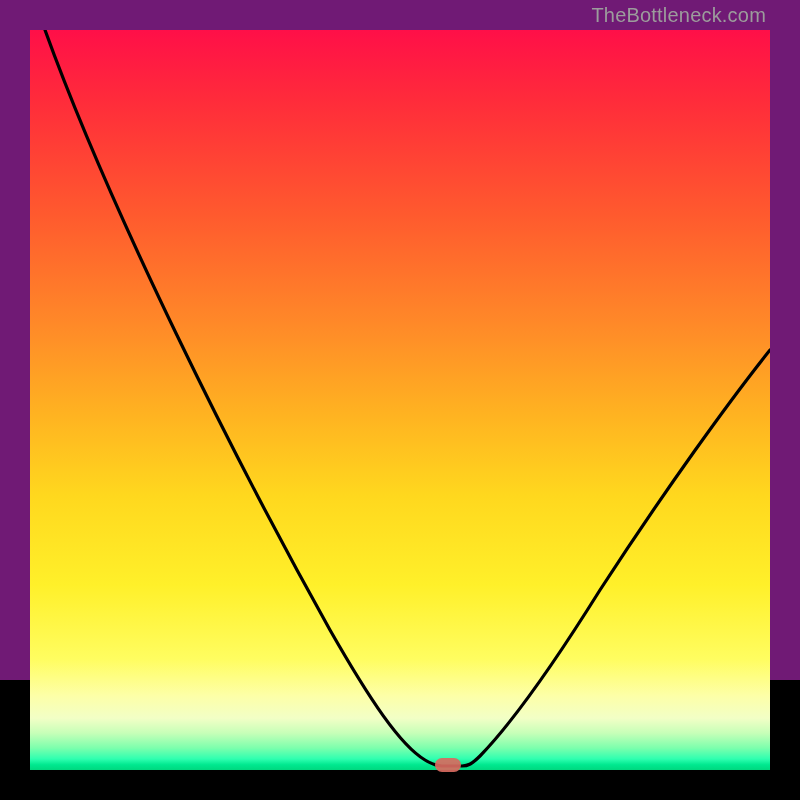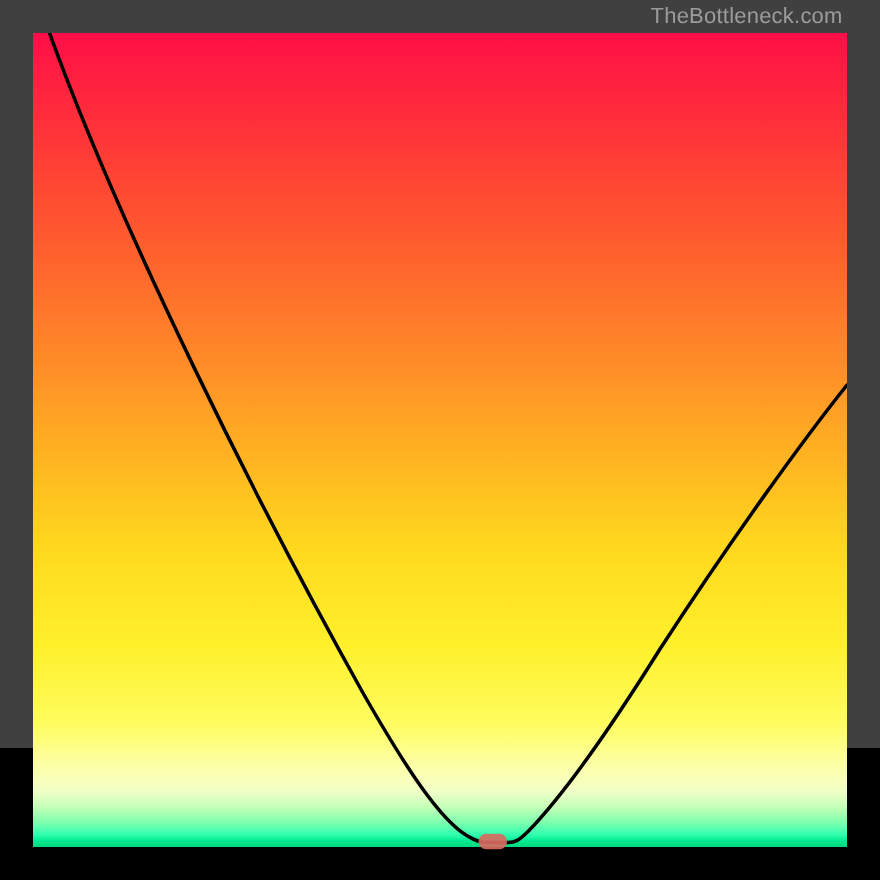--- a/index.html
+++ b/index.html
@@ -8,21 +8,21 @@
     width: 800px;
     height: 800px;
     overflow: hidden;
     background: #000;
     font-family: Arial, Helvetica, sans-serif;
   }
   .frame {
     position: relative;
     width: 800px;
     height: 680px;
-    background: #404040;
+    background: #701a75;
   }
   .plot-area {
     position: absolute;
     left: 30px;
     top: 30px;
     width: 740px;
     height: 740px;
     
     background: linear-gradient(
       to bottom,

